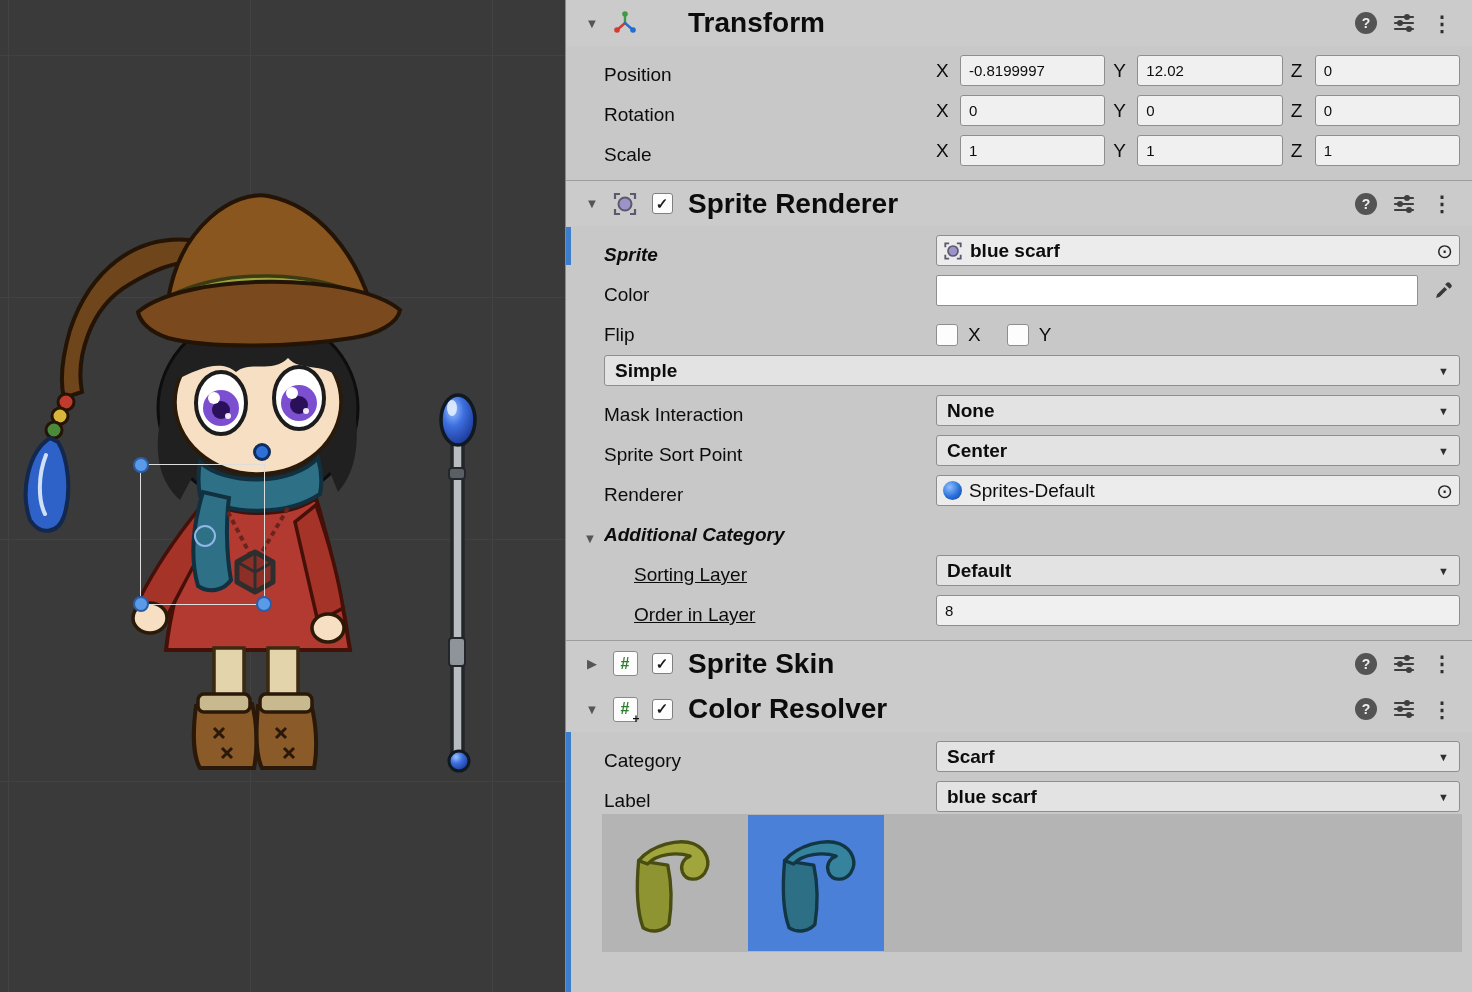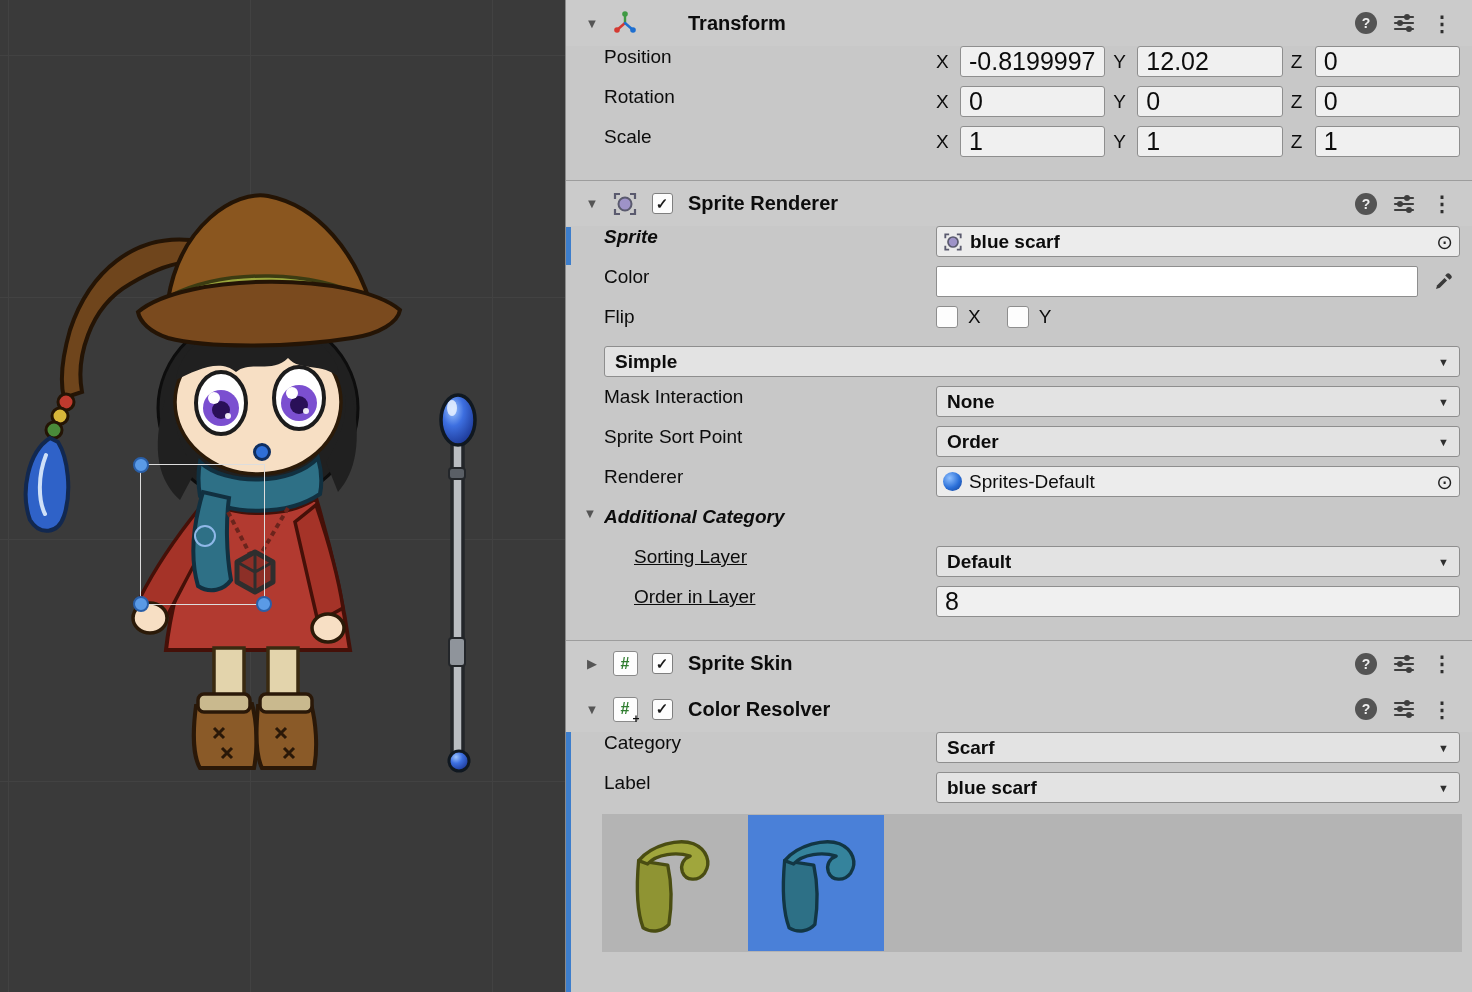--- a/index.html
+++ b/index.html
@@ -53,21 +53,21 @@
   .chk-slot { width: 24px; flex: none; display: flex; align-items: center; justify-content: center; }
   .checkbox {
     width: 21px; height: 21px; flex: none;
     background: #fdfdfd;
     border: 1px solid #7f7f7f;
     border-radius: 3px;
     display: flex; align-items: center; justify-content: center;
     font-size: 15px; font-weight: bold; color: #1a1a1a;
     cursor: pointer;
   }
-  .comp-title { font-weight: bold; font-size: 20px; margin-left: 4px; white-space: nowrap; }
+  .comp-title { font-weight: bold; font-size: 28px; margin-left: 4px; white-space: nowrap; }
   .spacer { flex: 1; }
   .hdr-btn { width: 28px; flex: none; display: flex; align-items: center; justify-content: center; cursor: pointer; }
   .help-badge {
     width: 22px; height: 22px; border-radius: 50%;
     background: #545454; color: #efefef;
     font-size: 14px; font-weight: bold;
     display: flex; align-items: center; justify-content: center;
   }
   .more-glyph { font-size: 21px; color: #2e2e2e; font-weight: bold; line-height: 1; }
 
@@ -83,38 +83,38 @@
   .script-icon .plus {
     position: absolute; right: -3px; bottom: -5px;
     font-size: 12px; color: #111; font-weight: bold;
   }
 
   
   .comp-body { flex: none; }
   .row {
     height: 40px;
     display: flex;
-    align-items: flex-start;
+    align-items: flex-end;
     padding: 0 12px 0 38px;
     position: relative;
   }
   .row-label { width: 332px; flex: none; white-space: nowrap; overflow: hidden; }
   .row-label.bold { font-weight: bold; font-style: italic; }
   .row.indent { padding-left: 68px; }
   .row.indent .row-label { width: 302px; text-decoration: underline; }
   .fields { flex: 1; display: flex; align-items: center; gap: 8px; min-width: 0; }
 
   .axis { width: 16px; flex: none; }
   .num-field {
     flex: 1; min-width: 0; height: 31px;
     background: #f0f0f0;
     border: 1px solid #8e8e8e;
     border-radius: 3px;
     font-family: "Liberation Sans", sans-serif;
-    font-size: 25px; color: #0c0c0c;
+    font-size: 15px; color: #0c0c0c;
     padding: 0 8px;
     outline: none;
   }
 
   .dropdown {
     flex: 1; min-width: 0; height: 31px;
     background: #e3e3e3;
     border: 1px solid #8e8e8e;
     border-radius: 3px;
     display: flex; align-items: center;
@@ -481,21 +481,21 @@
           <span class="dd-text">None</span>
           <span class="dd-arrow">▼</span>
         </div>
       </div>
     </div>
 
     <div class="row">
       <span class="row-label">Sprite Sort Point</span>
       <div class="fields">
         <div class="dropdown">
-          <span class="dd-text">Order</span>
+          <span class="dd-text">Center</span>
           <span class="dd-arrow">▼</span>
         </div>
       </div>
     </div>
 
     <div class="row">
       <span class="row-label">Renderer</span>
       <div class="fields">
         <div class="obj-field">
           <span class="material-ball"></span>

